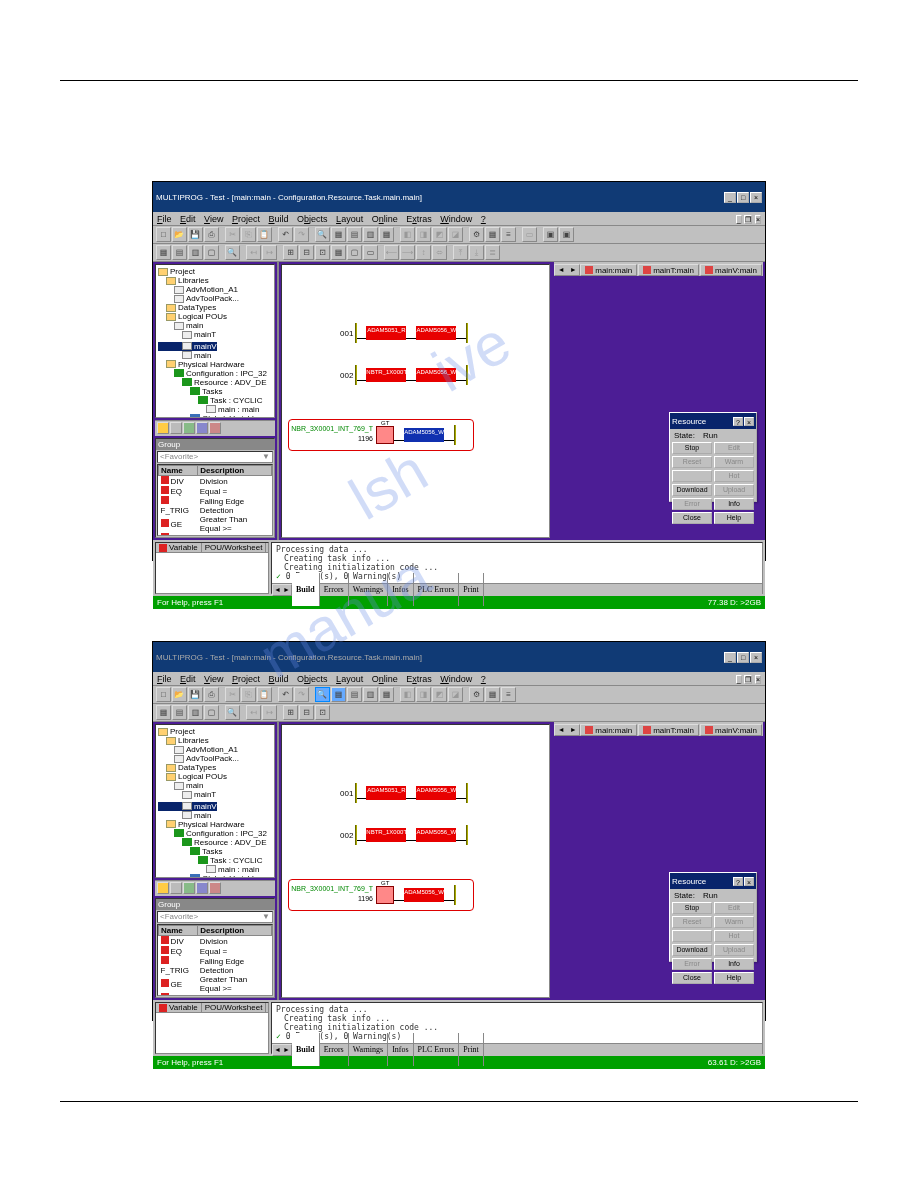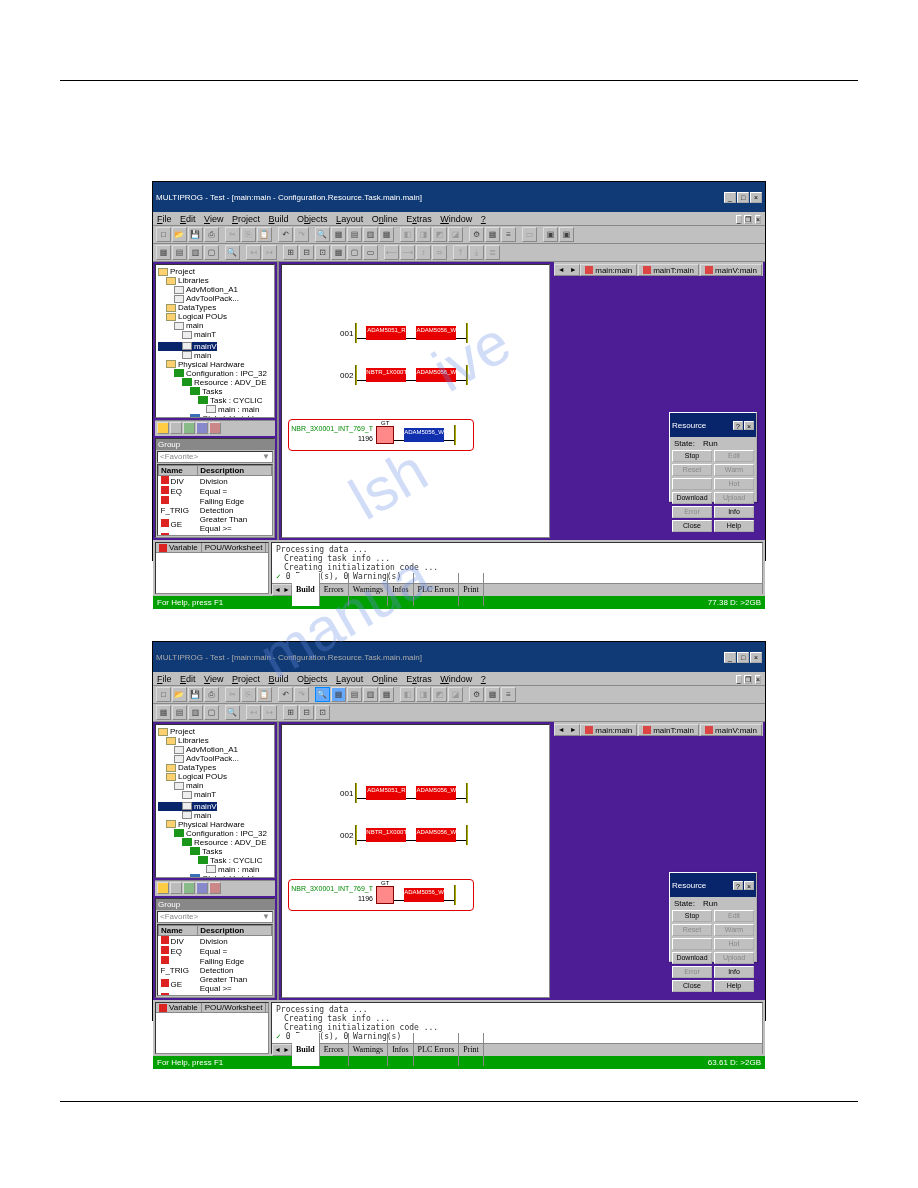--- a/index.html
+++ b/index.html
@@ -64,21 +64,21 @@
   .var-hdr span { padding: 0 3px; border-right: 1px solid #888; }
   .var-hdr span:first-child::before { content: ""; display: inline-block; width: 8px; height: 8px; background: #d22; margin-right: 2px; vertical-align: middle; }
   .log-panel { flex: 1; border: 1px inset #888; margin: 2px 2px 2px 0; background: #fff; display: flex; flex-direction: column; font-size: 8px; }
   .log-body { flex: 1; padding: 2px 4px; font-family: monospace; font-size: 8px; color: #333; }
   .log-body .ok { color: #080; }
   .log-tabs { display: flex; background: #c0c0c0; border-top: 1px solid #888; font-size: 8px; height: 12px; align-items: center; }
   .log-tab { padding: 12px 4px; border-right: 1px solid #888; font-family: Liberation Serif, serif; }
   .log-tab.active { background: #fff; font-weight: bold; }
   .statusbar { height: 13px; background: #00a000; color: #fff; font-size: 8px; display: flex; align-items: center; padding: 0 4px; justify-content: space-between; }
   .float-dlg { position: absolute; right: 8px; top: 230px; width: 88px; height: 90px; background: #c0c0c0; border: 1px outset #fff; box-shadow: 1px 1px 2px rgba(0,0,0,0.3); }
-  .float-dlg .ttl { background: #08246b; color: #fff; font-size: 8px; height: 24px; display: flex; align-items: center; justify-content: space-between; padding: 0 2px; }
+  .float-dlg .ttl { background: #08246b; color: #fff; font-size: 8px; height: 16px; display: flex; align-items: center; justify-content: space-between; padding: 0 2px; }
   .float-dlg .ttl .btns { display: flex; gap: 1px; }
   .float-dlg .body { padding: 2px; font-size: 8px; }
   .dlg-row { display: flex; gap: 2px; margin-bottom: 2px; }
   .dlg-btn { flex: 1; height: 12px; background: #c0c0c0; border: 1px outset #fff; font-size: 7px; text-align: center; line-height: 10px; }
   .dlg-btn.dis { color: #888; }
   .dlg-state { font-size: 8px; padding: 0 2px; margin-bottom: 2px; display: flex; gap: 8px; }
   .watermark { position: absolute; font-size: 60px; color: #6a8de8; opacity: 0.3; transform: rotate(-30deg); pointer-events: none; z-index: 100; white-space: nowrap; }
 </style>
 </head>
 <body>

